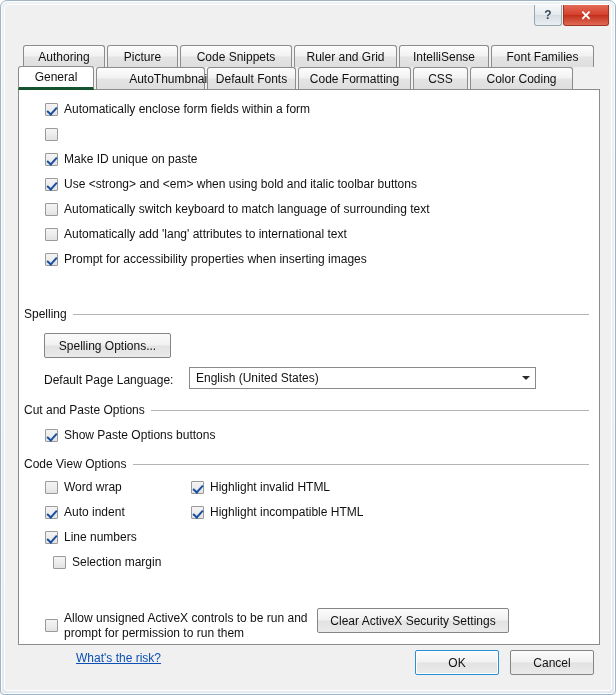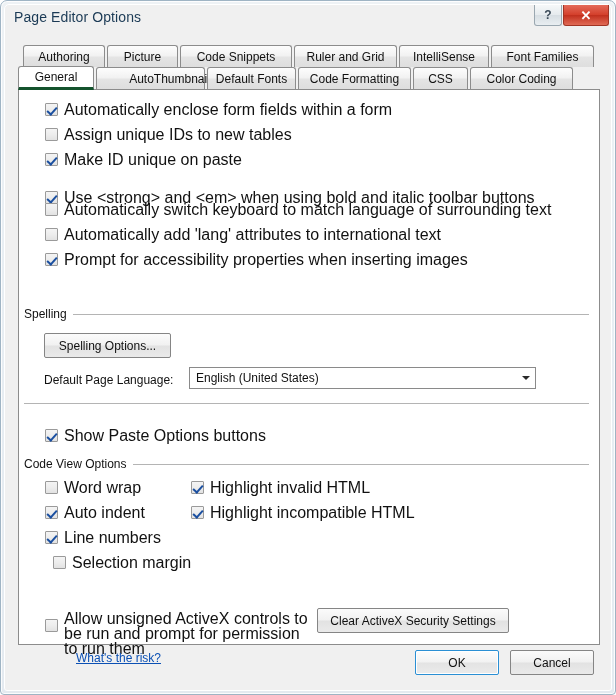--- a/index.html
+++ b/index.html
@@ -174,21 +174,21 @@
     left: 3px;
     top: 1px;
     width: 4px;
     height: 8px;
     border: solid #1a4fa0;
     border-width: 0 2px 2px 0;
     transform: rotate(42deg);
   }
   .chk-label {
     margin-left: 6px;
-    font-size: 16px;
+    font-size: 12px;
     line-height: 15px;
     color: #111;
   }
   .chk-label.two-line { white-space: normal; width: 250px; }
 
   
   .group {
     position: absolute;
     display: flex;
     align-items: center;
@@ -276,21 +276,20 @@
     width: 84px;
   }
 </style>
 </head>
 <body>
 
 <div class="window">
   <div class="window-inner">
 
     <div class="titlebar">
-      <div class="title-text">Page Editor Options</div>
       <div class="caption-buttons">
         <div class="cap-btn cap-help">
           <span class="cap-glyph">?</span>
         </div>
         <div class="cap-btn cap-close">
           <span class="cap-glyph">✕</span>
         </div>
       </div>
     </div>
 
@@ -339,27 +338,26 @@
       <div class="tabpanel">
         <div class="content">
 
           <div id="general-list">
               <div class="chk-row" style="left: 26px; top: 12px;">
                 <span class="checkbox checked"></span>
                 <span class="chk-label">Automatically enclose form fields within a form</span>
               </div>
               <div class="chk-row" style="left: 26px; top: 37px;">
                 <span class="checkbox"></span>
-                <span class="chk-label">Assign unique IDs to new tables</span>
               </div>
               <div class="chk-row" style="left: 26px; top: 62px;">
                 <span class="checkbox checked"></span>
                 <span class="chk-label">Make ID unique on paste</span>
               </div>
-              <div class="chk-row" style="left: 26px; top: 100px;">
+              <div class="chk-row" style="left: 26px; top: 87px;">
                 <span class="checkbox checked"></span>
                 <span class="chk-label">Use &lt;strong&gt; and &lt;em&gt; when using bold and italic toolbar buttons</span>
               </div>
               <div class="chk-row" style="left: 26px; top: 112px;">
                 <span class="checkbox"></span>
                 <span class="chk-label">Automatically switch keyboard to match language of surrounding text</span>
               </div>
               <div class="chk-row" style="left: 26px; top: 137px;">
                 <span class="checkbox"></span>
                 <span class="chk-label">Automatically add 'lang' attributes to international text</span>
@@ -379,20 +377,21 @@
           </div>
           <div class="plain-label" style="left:25px; top:283px;">Default Page Language:</div>
           <div class="combo" style="left:170px; top:277px; width:347px; height:22px;">
             <span class="combo-text">English (United States)</span>
             <span class="combo-arrow">
                 <i></i>
               </span>
           </div>
 
           <div class="group" style="left:5px; top:313px; width:565px;">
+            <span class="group-label">Cut and Paste Options</span>
             <span class="group-line"></span>
           </div>
           <div class="chk-row" style="left:26px; top:338px;">
             <span class="checkbox checked"></span>
             <span class="chk-label">Show Paste Options buttons</span>
           </div>
 
           <div class="group" style="left:5px; top:367px; width:565px;">
             <span class="group-label">Code View Options</span>
             <span class="group-line"></span>

